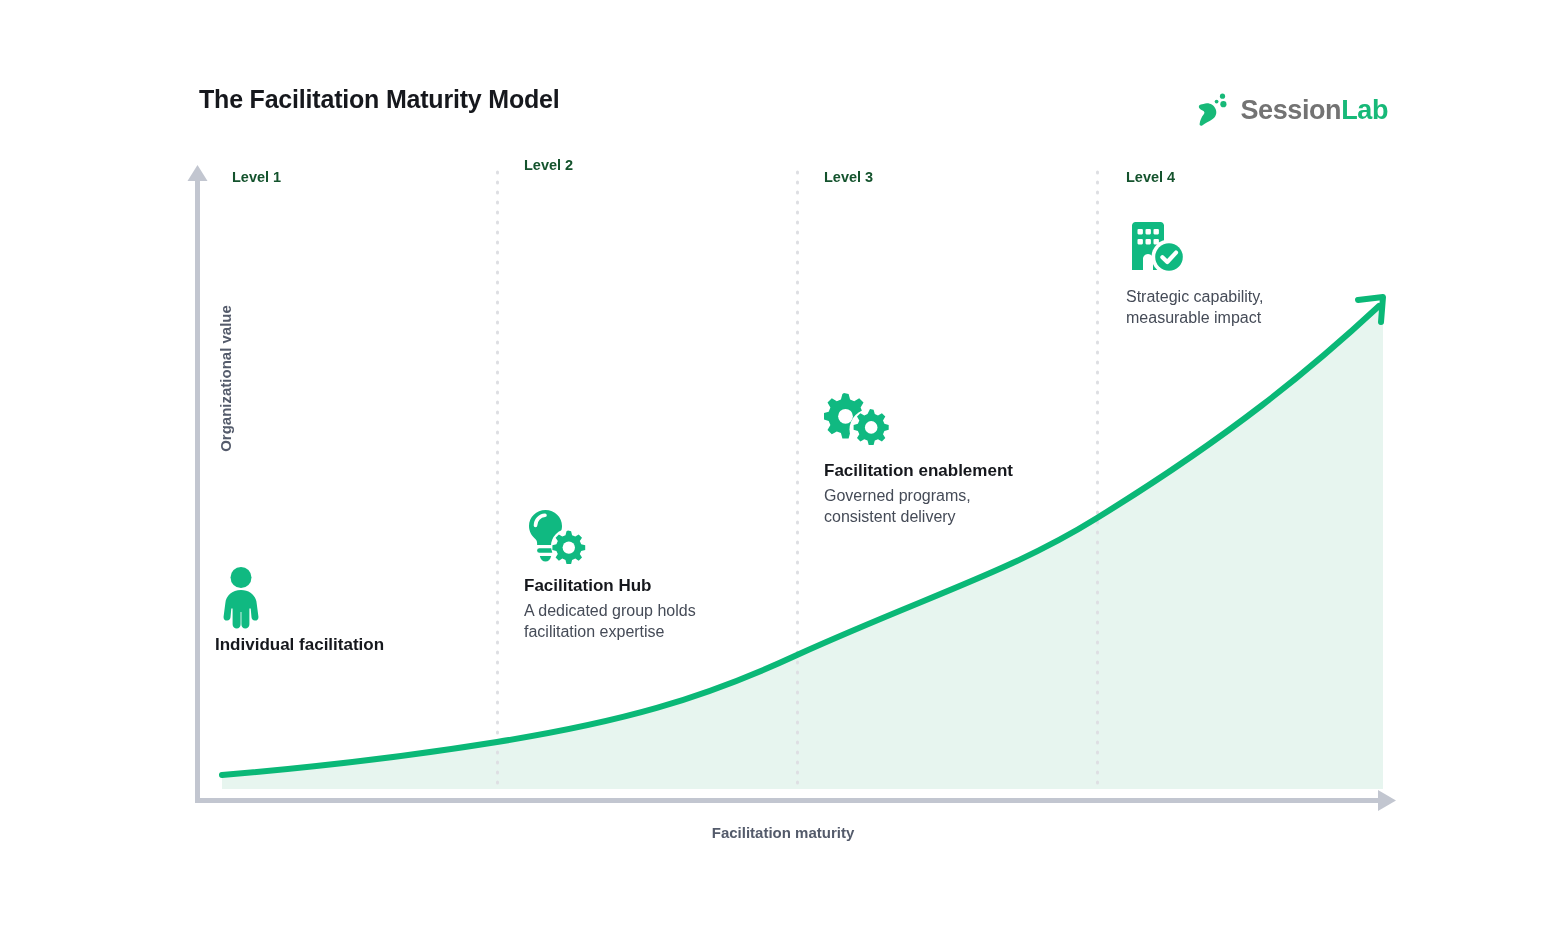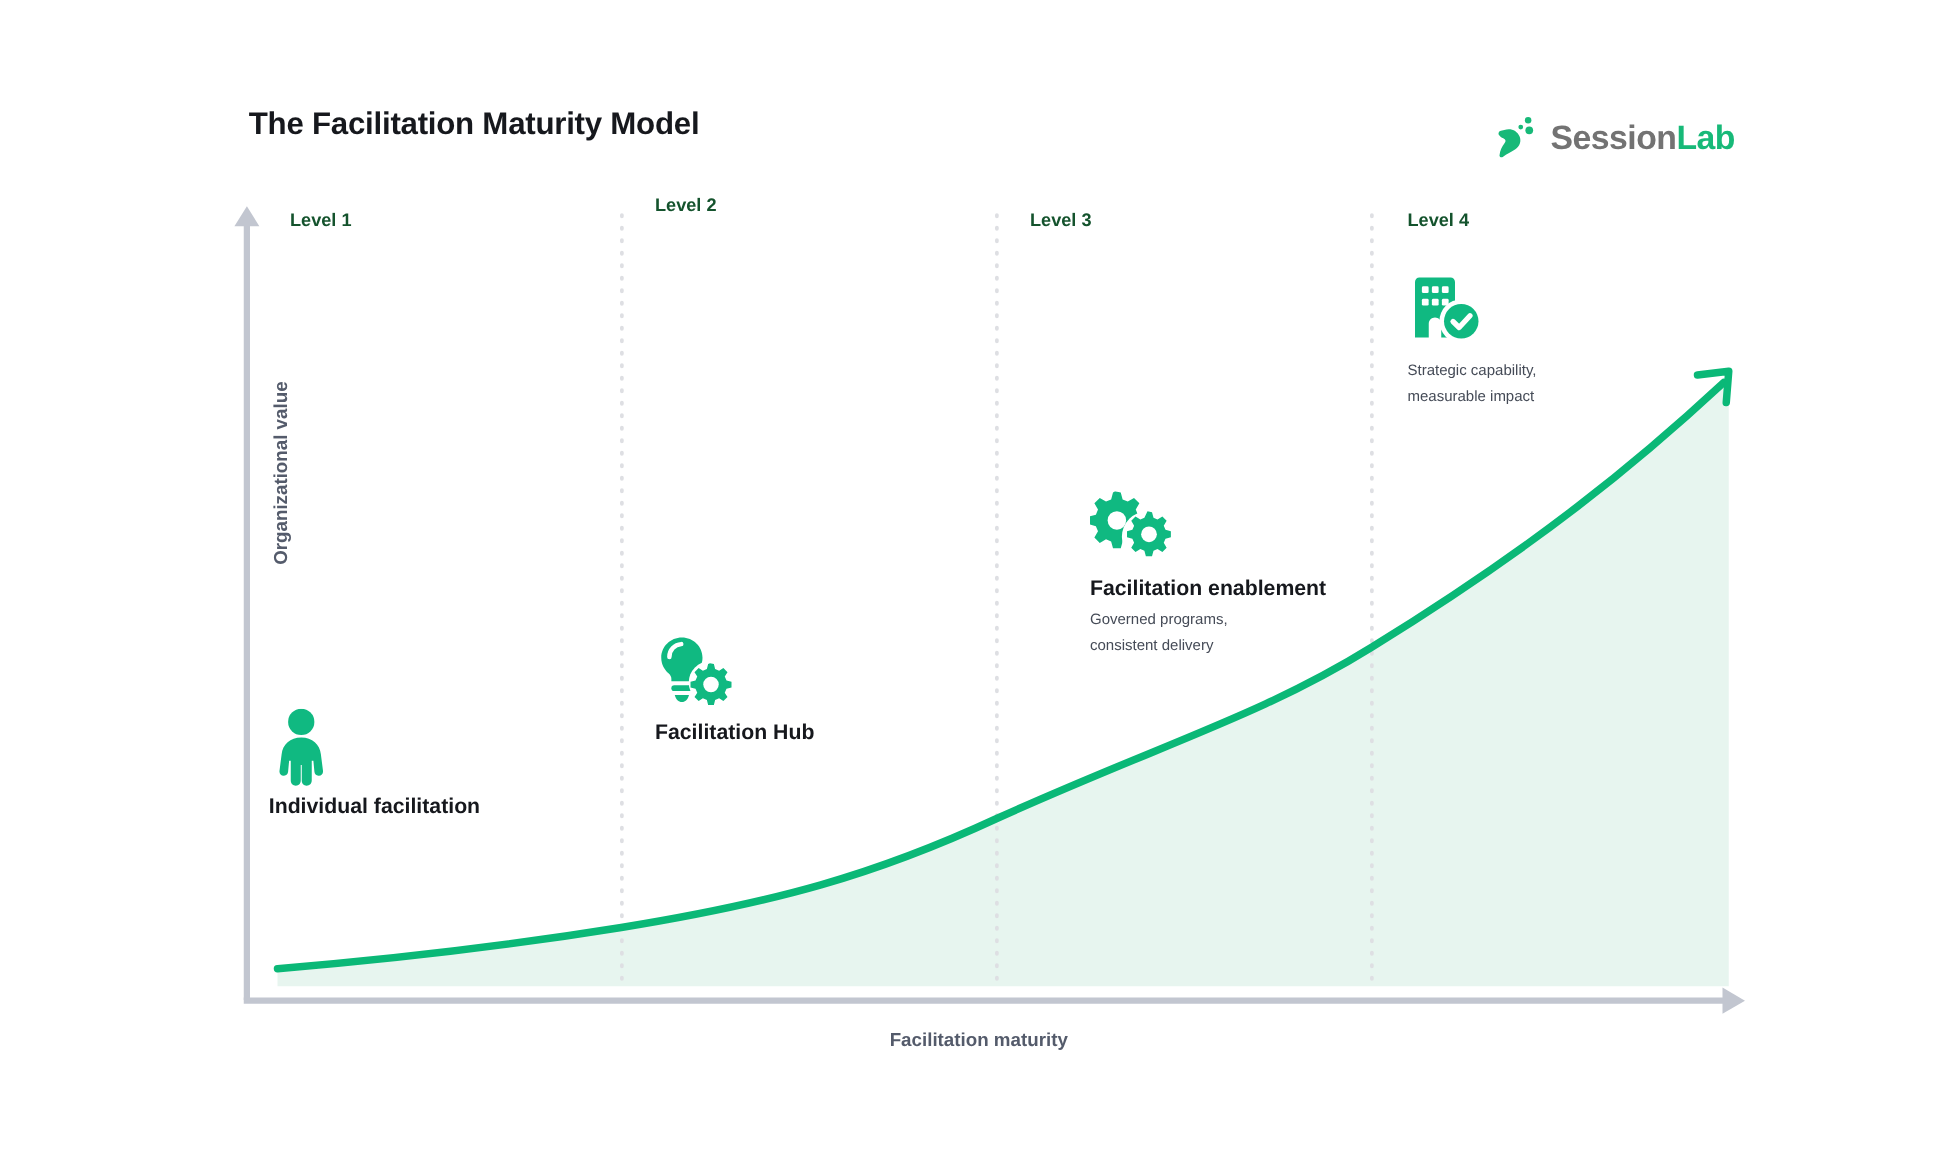--- a/index.html
+++ b/index.html
@@ -95,21 +95,21 @@
   .stage-icon { height: 58px; margin-bottom: 10px; }
   .stage-icon svg { display: block; }
   .stage-title {
     font-size: 17px;
     font-weight: bold;
     color: #16181d;
     margin-bottom: 4px;
     white-space: nowrap;
   }
   .stage-desc {
-    font-size: 12px;
+    font-size: 16px;
     line-height: 21px;
     color: #454b57;
     white-space: pre-line;
   }
 </style>
 </head>
 <body>
 
 <div id="page">
 
@@ -205,23 +205,25 @@
         <path d="M44.0,22.5 L47.1,23.2 L48.1,27.2 L51.3,28.6 L54.7,26.4 L58.0,29.7
                  L55.8,33.1 L57.2,36.3 L61.2,37.3 L61.2,41.9 L57.2,42.9 L55.8,46.1
                  L58.0,49.5 L54.7,52.8 L51.3,50.6 L48.1,52.0 L47.1,56.0 L42.5,56.0
                  L41.5,52.0 L38.3,50.6 L34.9,52.8 L31.6,49.5 L33.8,46.1 L32.4,42.9
                  L28.4,41.9 L28.4,37.3 L32.4,36.3 L33.8,33.1 L31.6,29.7 L34.9,26.4
                  L38.3,28.6 L41.5,27.2 L42.5,23.2 Z" fill="#10b981"></path>
         <circle cx="44.8" cy="39.6" r="6.2" fill="#ffffff"></circle>
       </svg>
     </div>
     <div class="stage-title">Facilitation Hub</div>
-  </div>
-
-  <div class="stage" style="left:824px; top:393px;margin-left:48px;">
+    <div class="stage-desc">A dedicated group holds
+facilitation expertise</div>
+  </div>
+
+  <div class="stage" style="left:824px; top:393px;">
     <div class="stage-icon">
       <svg width="66" height="56" viewBox="0 0 66 56">
 
         <path d="M20.0,0 L24.6,1.0 L26.1,6.5 L30.2,8.2 L35.2,5.3 L39.5,9.6
                  L36.6,14.6 L38.3,18.7 L43.8,20.2 L43.8,26.4 L38.3,27.9 L36.6,32.0
                  L39.5,37.0 L35.2,41.3 L30.2,38.4 L26.1,40.1 L24.6,45.6 L18.4,45.6
                  L16.9,40.1 L12.8,38.4 L7.8,41.3 L3.5,37.0 L6.4,32.0 L4.7,27.9
                  L-0.8,26.4 L-0.8,20.2 L4.7,18.7 L6.4,14.6 L3.5,9.6 L7.8,5.3
                  L12.8,8.2 L16.9,6.5 L18.4,1.0 Z" fill="#10b981"></path>
         <circle cx="21.5" cy="23.3" r="7.4" fill="#ffffff"></circle>

